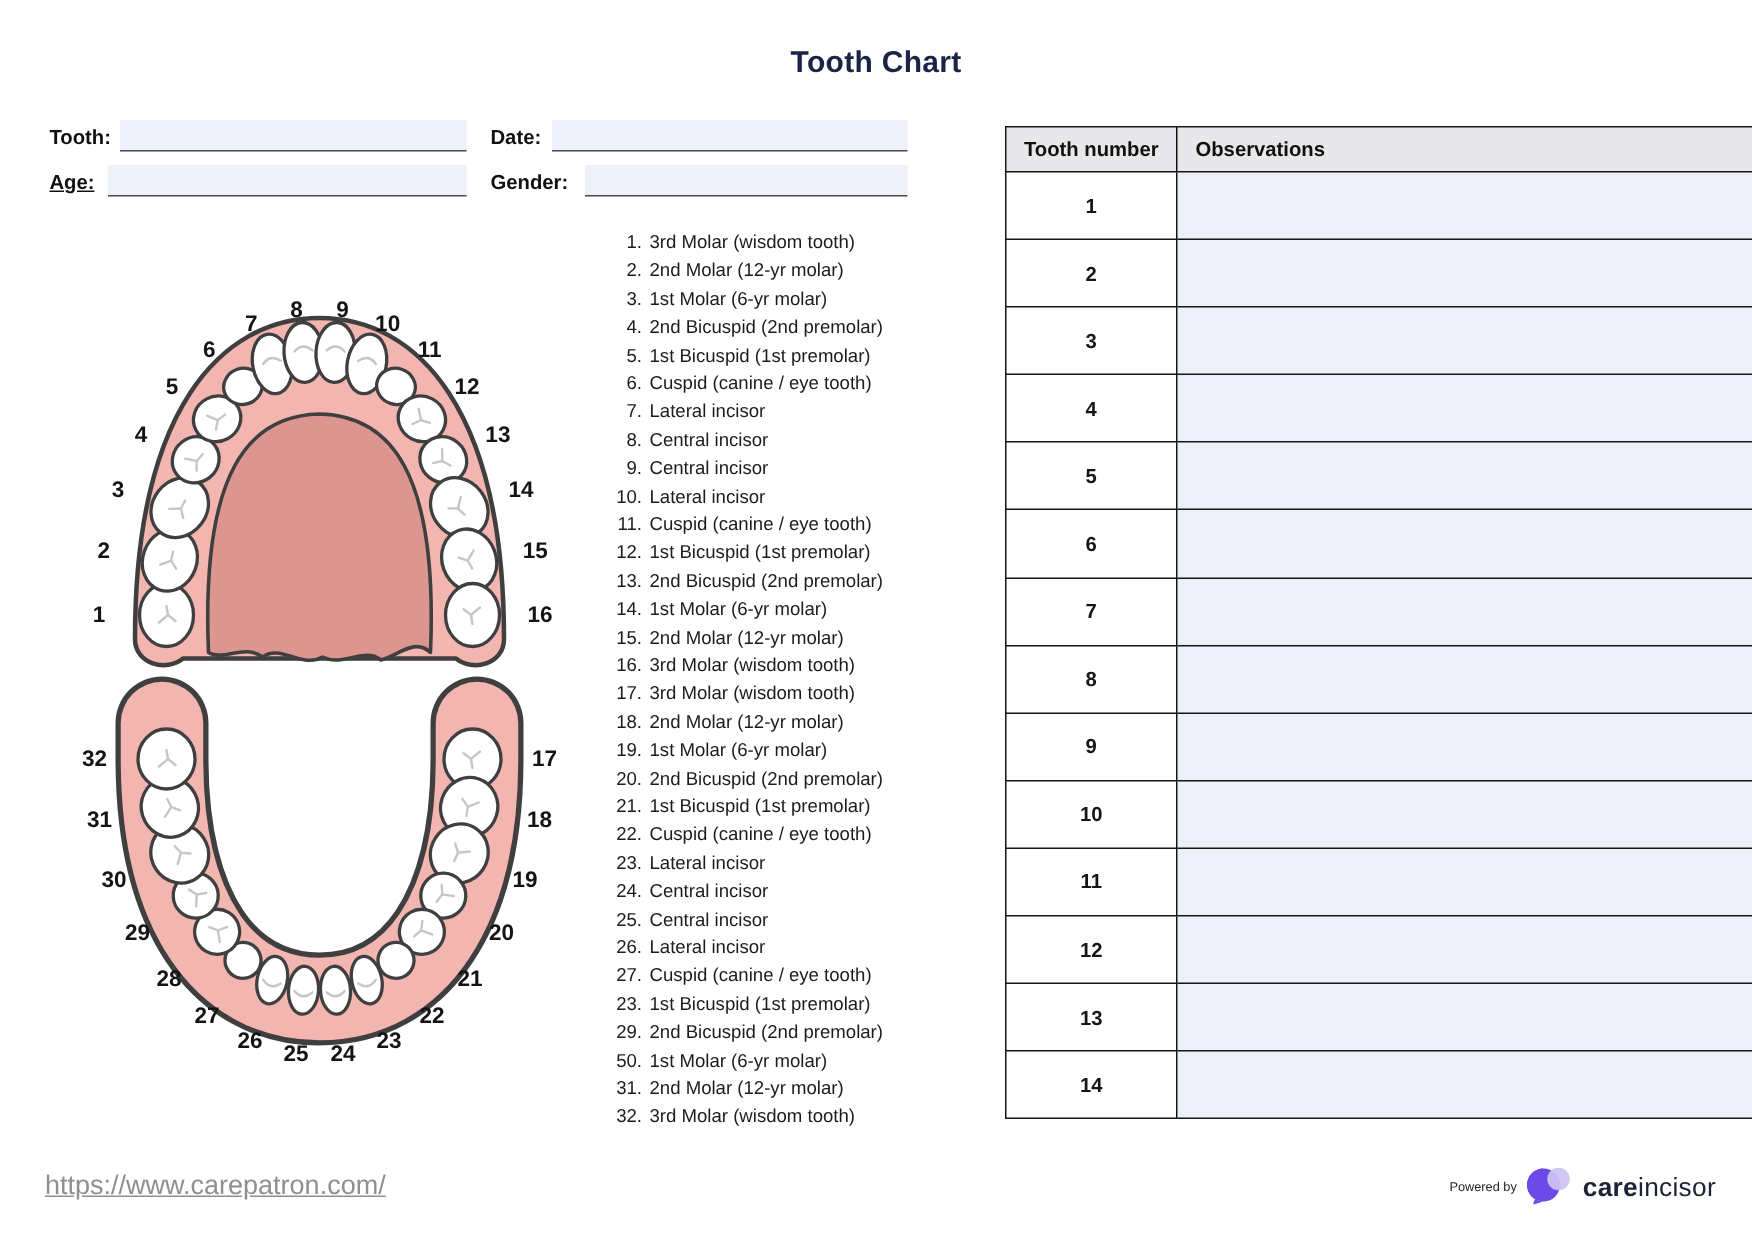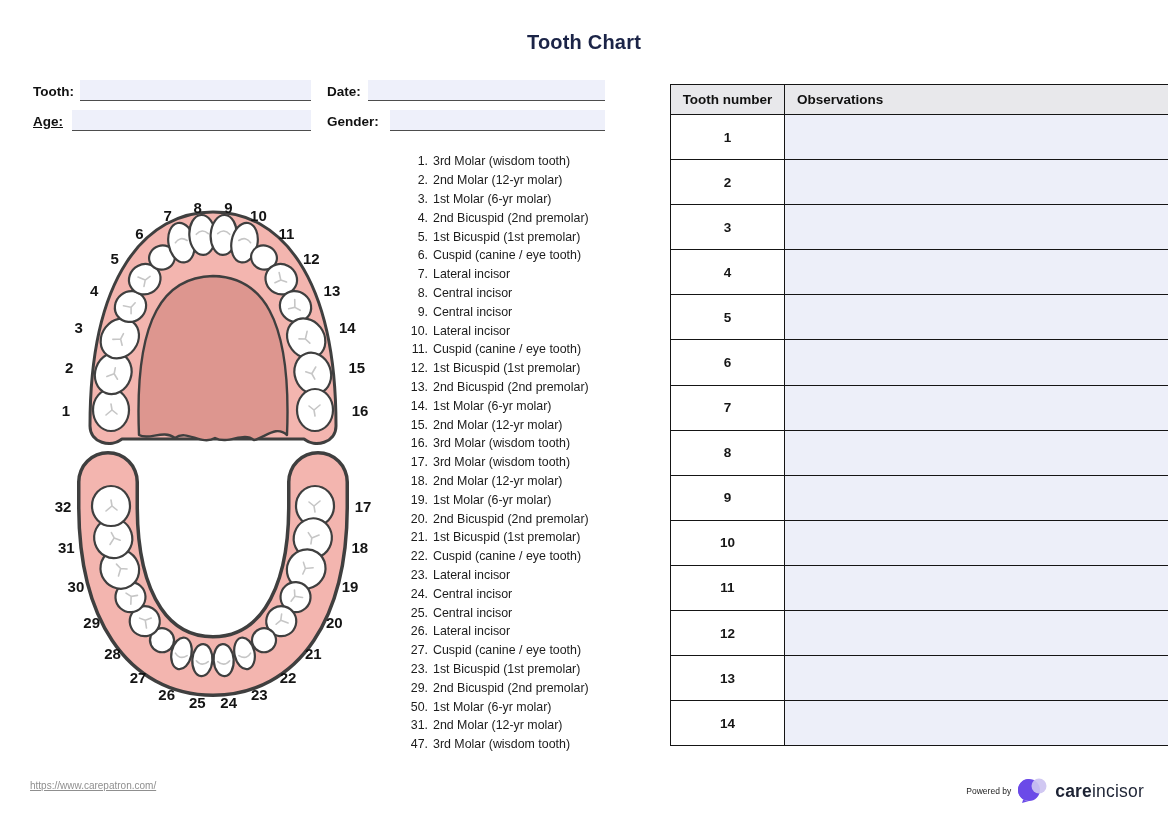--- a/index.html
+++ b/index.html
@@ -25,21 +25,21 @@
   .th-num{width:113px;text-align:center;}
   .th-obs{text-align:left;padding-left:12px !important;}
   .obs-table tbody td{height:44.1px;}
   .cell-num{background:#ffffff;text-align:center;font-weight:bold;font-size:13.5px;color:#161616;}
   .cell-obs{background:#edeff9;}
   
   .arch{position:absolute;}
   #upper-arch{left:45px;top:198px;width:340px;height:250px;}
   #lower-arch{left:45px;top:448px;width:340px;height:268px;}
   
-  .url{position:absolute;left:30px;top:780px;font-size:10px;color:#8f8f8f;
+  .url{position:absolute;left:30px;top:780px;font-size:18px;color:#8f8f8f;
        text-decoration:underline;}
   .powered{position:absolute;right:24px;top:777px;display:flex;align-items:center;gap:7px;}
   .powered-label{font-size:8.5px;color:#222;}
   .brand{font-size:17.5px;color:#1d2334;letter-spacing:.2px;}
   .brand .b{font-weight:bold;}
 </style>
 </head>
 <body>
 
 <div class="page">
@@ -341,21 +341,21 @@
       </li>
       <li class="tl-item">
         <span class="tl-num">50.</span>
         <span>1st Molar (6-yr molar)</span>
       </li>
       <li class="tl-item">
         <span class="tl-num">31.</span>
         <span>2nd Molar (12-yr molar)</span>
       </li>
       <li class="tl-item">
-        <span class="tl-num">47.</span>
+        <span class="tl-num">32.</span>
         <span>3rd Molar (wisdom tooth)</span>
       </li>
     </ol>
 
   <table class="obs-table">
     <thead>
       <tr>
         <th class="th-num">Tooth number</th>
         <th class="th-obs">Observations</th>
       </tr>

